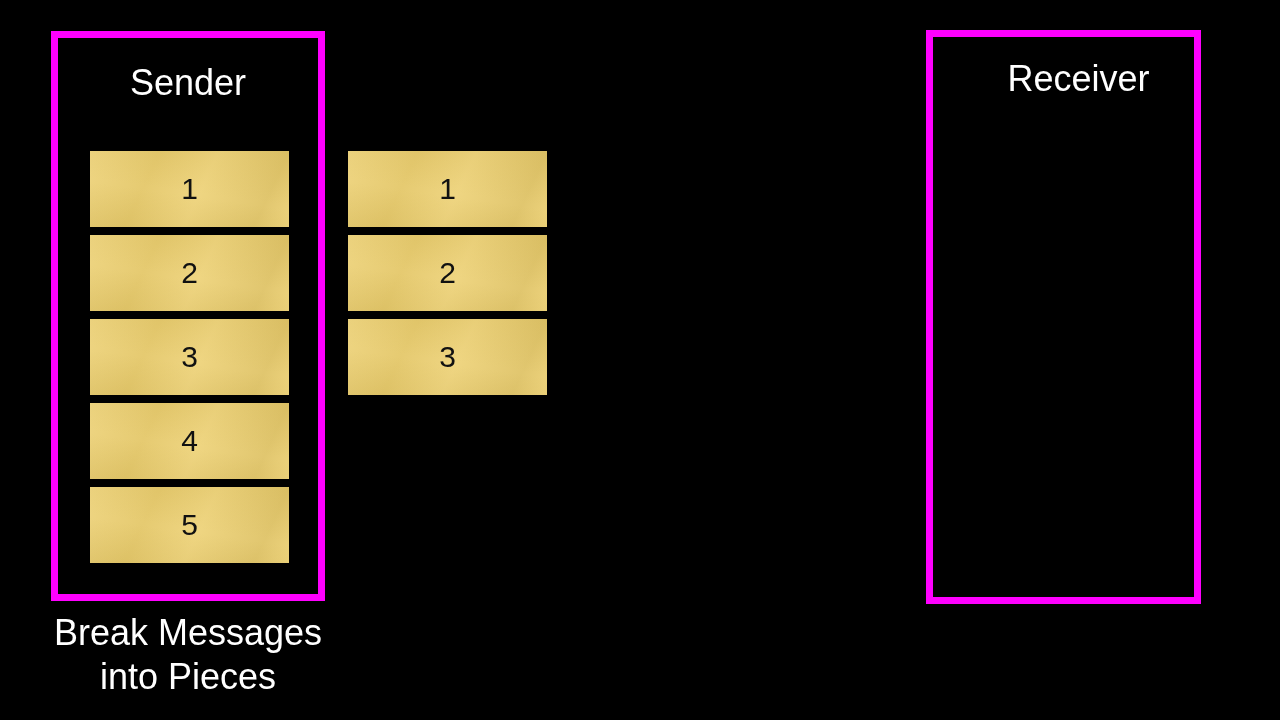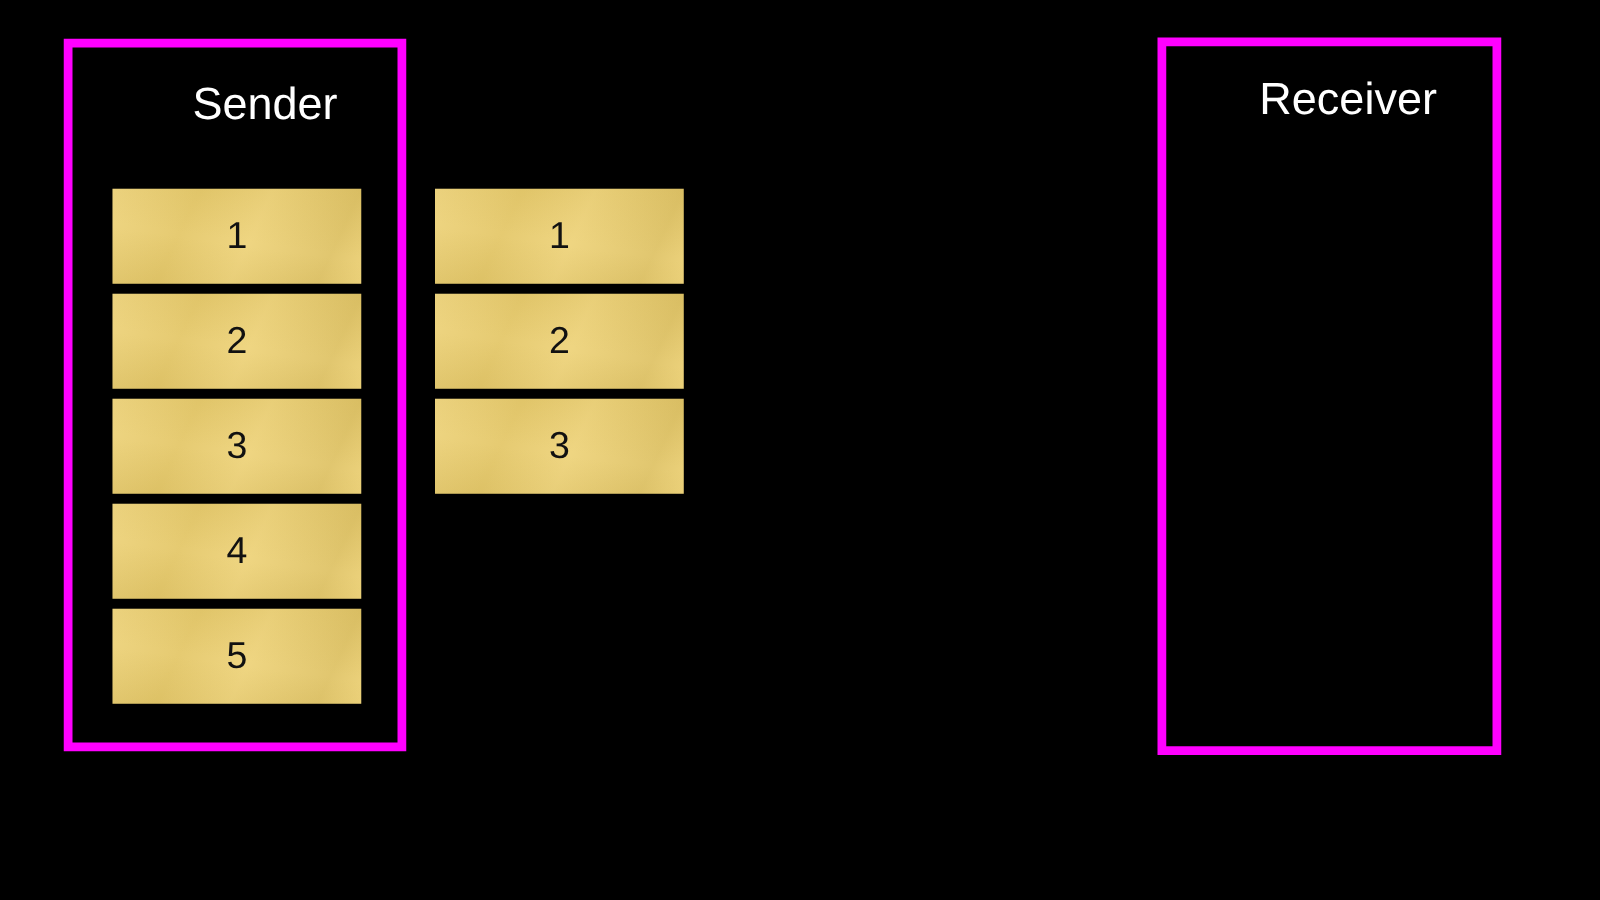--- a/index.html
+++ b/index.html
@@ -37,21 +37,20 @@
     position: absolute;
     color: var(--text, #FFFFFF);
     font-size: 36px;
     line-height: 40px;
     text-align: center;
   }
   .sender-title {
     left: 51px;
     top: 63px;
     width: 274px;
-    padding-left: 24px;
   }
   .receiver-title {
     left: 926px;
     top: 59px;
     width: 305px;
   }
   .piece {
     position: absolute;
     width: 199px;
     height: 76px;
@@ -105,15 +104,17 @@
   <div class="piece col-sender row-2">2</div>
   <div class="piece col-sender row-3">3</div>
   <div class="piece col-sender row-4">4</div>
   <div class="piece col-sender row-5">5</div>
 
   <div class="piece col-transit row-1">1</div>
   <div class="piece col-transit row-2">2</div>
   <div class="piece col-transit row-3">3</div>
 
   <div class="caption">
+    <div>Break Messages</div>
+    <div>into Pieces</div>
   </div>
 
 </div>
 
 </body></html>

